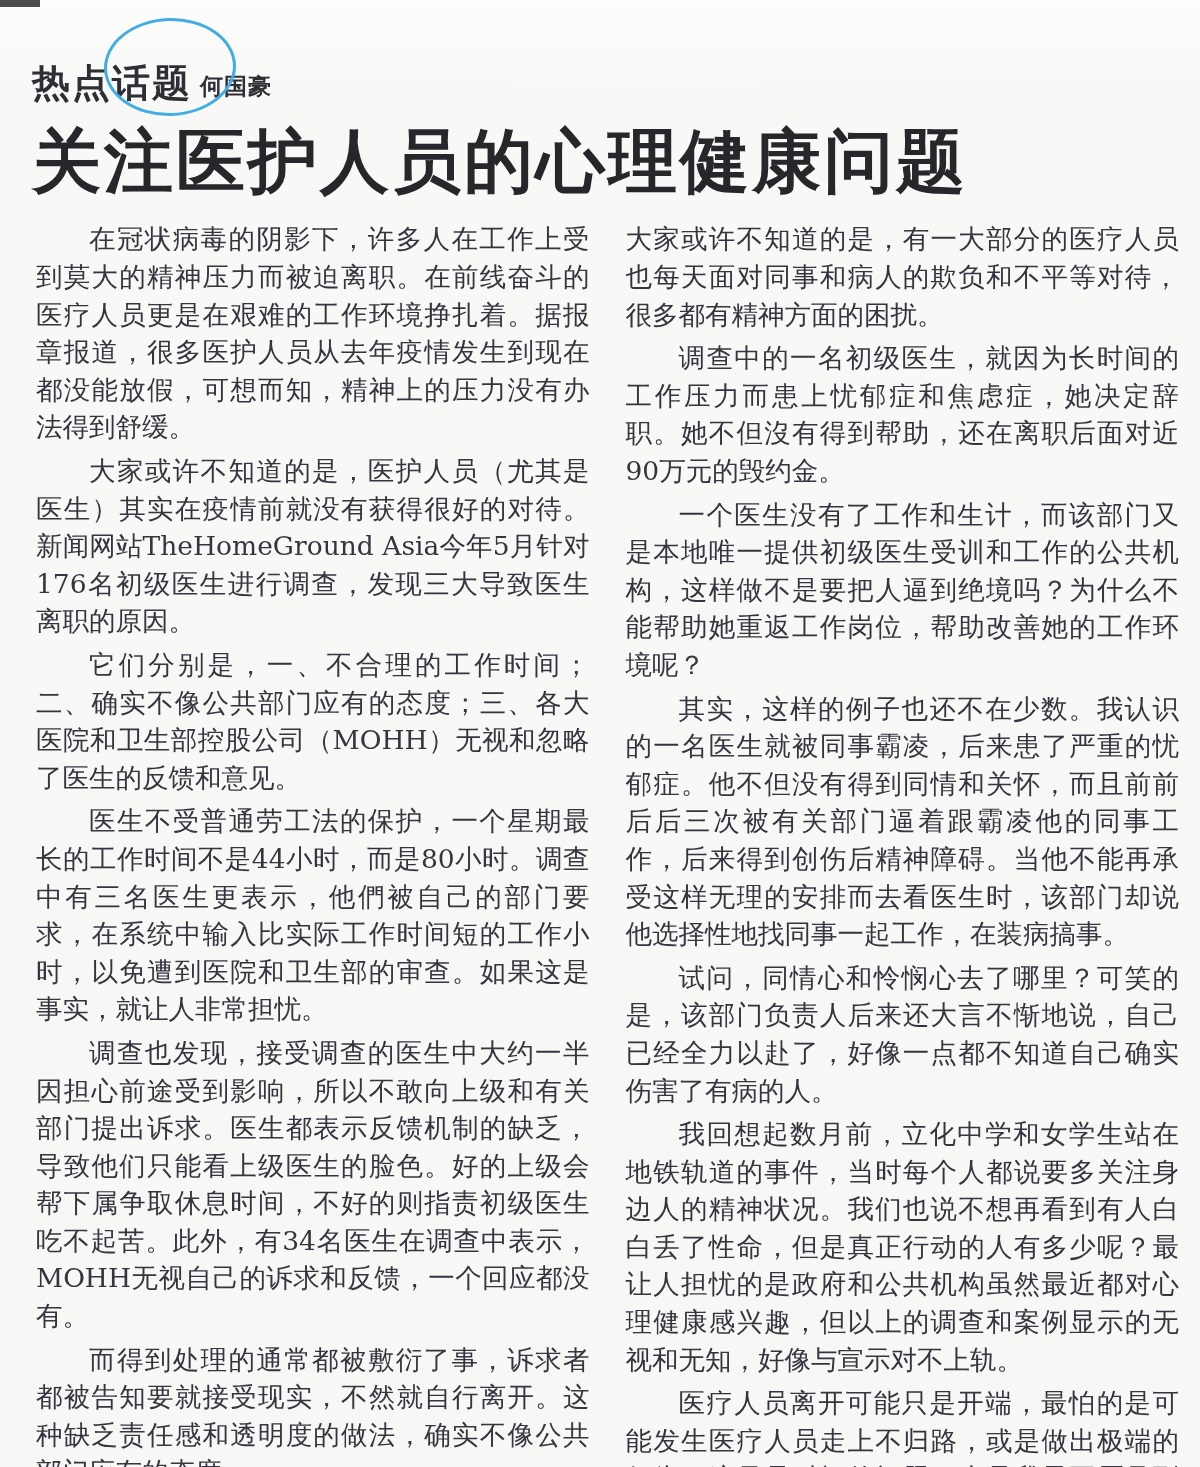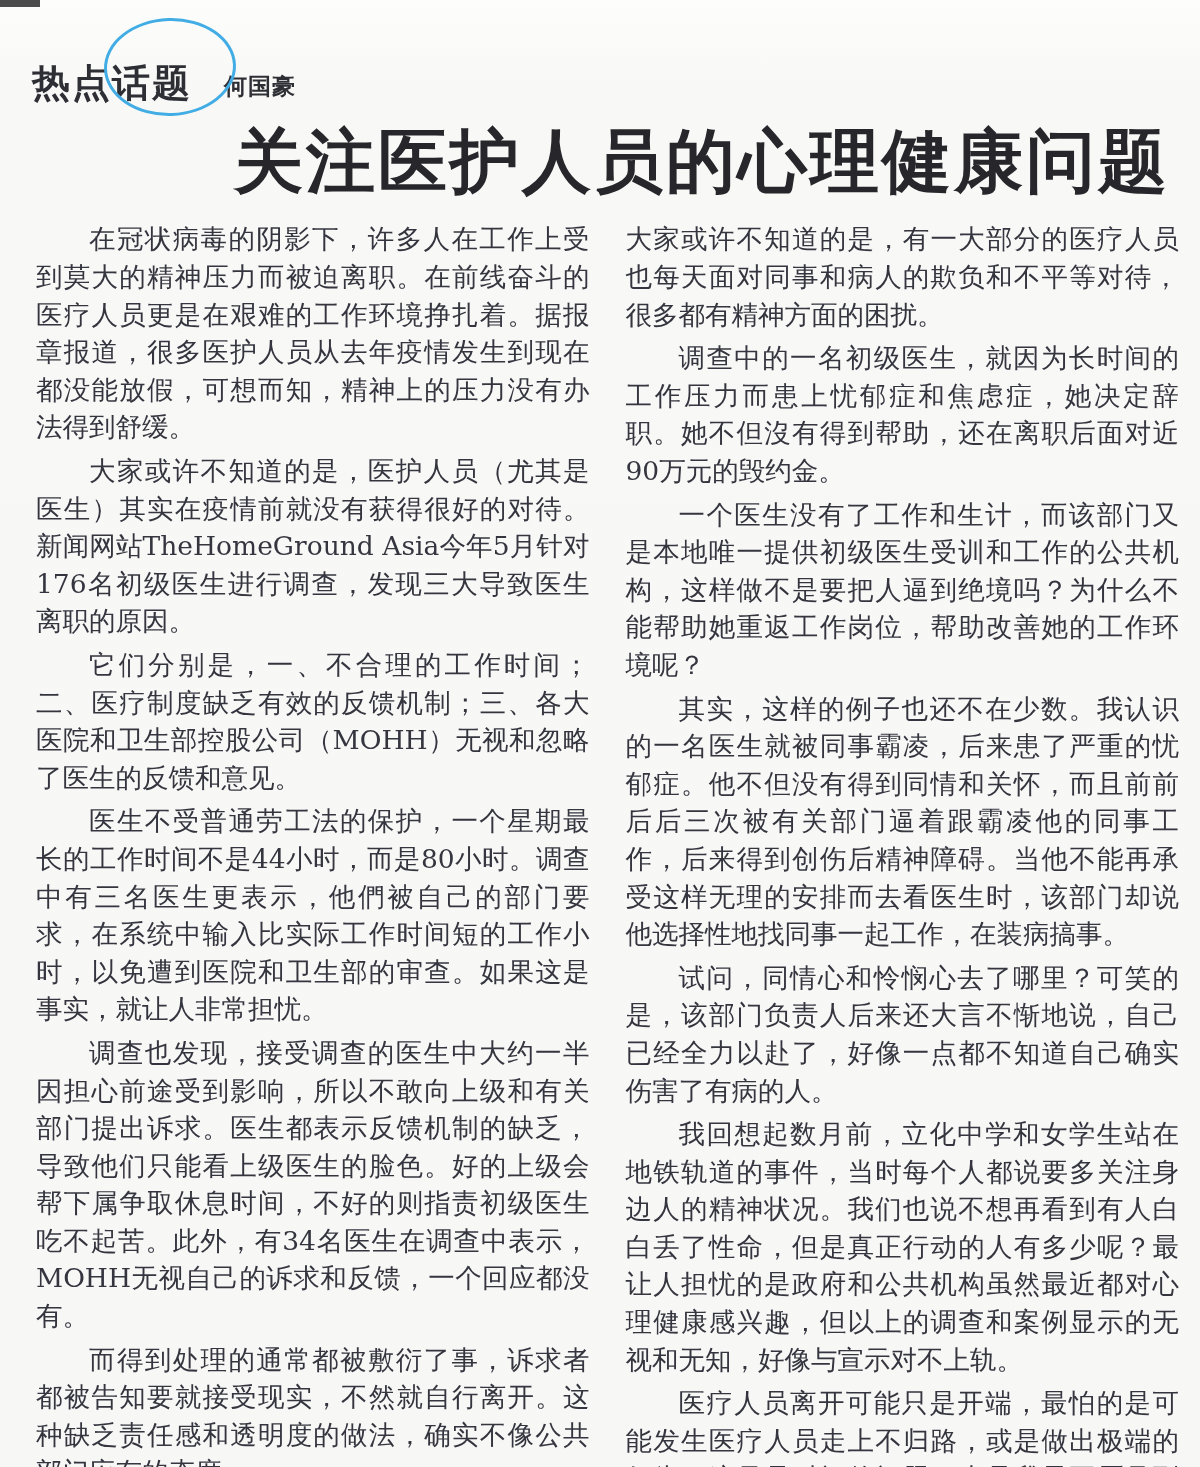--- a/index.html
+++ b/index.html
@@ -13,21 +13,21 @@
     overflow:hidden;
     box-sizing:border-box;
   }
   .corner-mark {
     position:absolute; top:0; left:0;
     width:40px; height:7px; background:#2b2b2b; opacity:.85;
   }
   .article-header { padding:44px 30px 0 32px; }
   .kicker {
     position:relative;
-    display:flex; align-items:flex-end; gap:32px;
+    display:flex; align-items:flex-end; gap:8px;
     font-family:"Liberation Sans",sans-serif;
     height:58px;
   }
   .kicker-text {
     font-size:38px; font-weight:bold; color:#2e2e35; letter-spacing:2px;
     line-height:1;
   }
   .highlight-ellipse {
     position:absolute; left:72px; top:-26px;
     width:126px; height:92px;
@@ -35,21 +35,21 @@
     border-radius:50%;
     transform:rotate(-2deg);
     pointer-events:none;
   }
   .author-name {
     font-size:23px; font-weight:bold; color:#2e2e35;
     line-height:1; padding-bottom:4px; letter-spacing:1px;margin-top:36px;
   }
   .article-title {
     margin:24px 0 0;
-    text-align:right;
+    text-align:left;
     font-family:"Liberation Sans",sans-serif;
     font-size:69px; font-weight:600;
     color:#26262b; letter-spacing:3px;
     line-height:1.05;
     white-space:nowrap;
   }
   .columns {
     display:flex; gap:24px;
     padding:16px 15px 0 30px;
     box-sizing:border-box;
@@ -85,21 +85,21 @@
       <span class="author-name">何国豪</span>
     </div>
     <h1 class="article-title">关注医护人员的心理健康问题</h1>
   </header>
 
   <main class="columns">
     <div class="col">
       <div>
           <p class="para">在冠状病毒的阴影下，许多人在工作上受到莫大的精神压力而被迫离职。在前线奋斗的医疗人员更是在艰难的工作环境挣扎着。据报章报道，很多医护人员从去年疫情发生到现在都没能放假，可想而知，精神上的压力没有办法得到舒缓。</p>
           <p class="para">大家或许不知道的是，医护人员（尤其是医生）其实在疫情前就没有获得很好的对待。新闻网站TheHomeGround Asia今年5月针对176名初级医生进行调查，发现三大导致医生离职的原因。</p>
-          <p class="para">它们分别是，一、不合理的工作时间；二、医疗制度缺乏有效的反馈机制；三、各大医院和卫生部控股公司（MOHH）无视和忽略了医生的反馈和意见。</p>
+          <p class="para">它们分别是，一、不合理的工作时间；二、确实不像公共部门应有的态度；三、各大医院和卫生部控股公司（MOHH）无视和忽略了医生的反馈和意见。</p>
           <p class="para">医生不受普通劳工法的保护，一个星期最长的工作时间不是44小时，而是80小时。调查中有三名医生更表示，他們被自己的部门要求，在系统中输入比实际工作时间短的工作小时，以免遭到医院和卫生部的审查。如果这是事实，就让人非常担忧。</p>
           <p class="para">调查也发现，接受调查的医生中大约一半因担心前途受到影响，所以不敢向上级和有关部门提出诉求。医生都表示反馈机制的缺乏，导致他们只能看上级医生的脸色。好的上级会帮下属争取休息时间，不好的则指责初级医生吃不起苦。此外，有34名医生在调查中表示，MOHH无视自己的诉求和反馈，一个回应都没有。</p>
           <p class="para">而得到处理的通常都被敷衍了事，诉求者都被告知要就接受现实，不然就自行离开。这种缺乏责任感和透明度的做法，确实不像公共部门应有的态度。</p>
           <p class="para">一个小小的调查看似不足为奇，但是却在几个月后应验了大量医疗人员的离开。新加坡常常标榜自己拥有世界级的医疗系统，但是我们是否忽略了医疗人员的心理健康？除了以上原因导致</p>
         </div>
     </div>
     <div class="col">
       <div>
           <p class="para no-indent">大家或许不知道的是，有一大部分的医疗人员也每天面对同事和病人的欺负和不平等对待，很多都有精神方面的困扰。</p>
           <p class="para">调查中的一名初级医生，就因为长时间的工作压力而患上忧郁症和焦虑症，她决定辞职。她不但沒有得到帮助，还在离职后面对近90万元的毁约金。</p>

